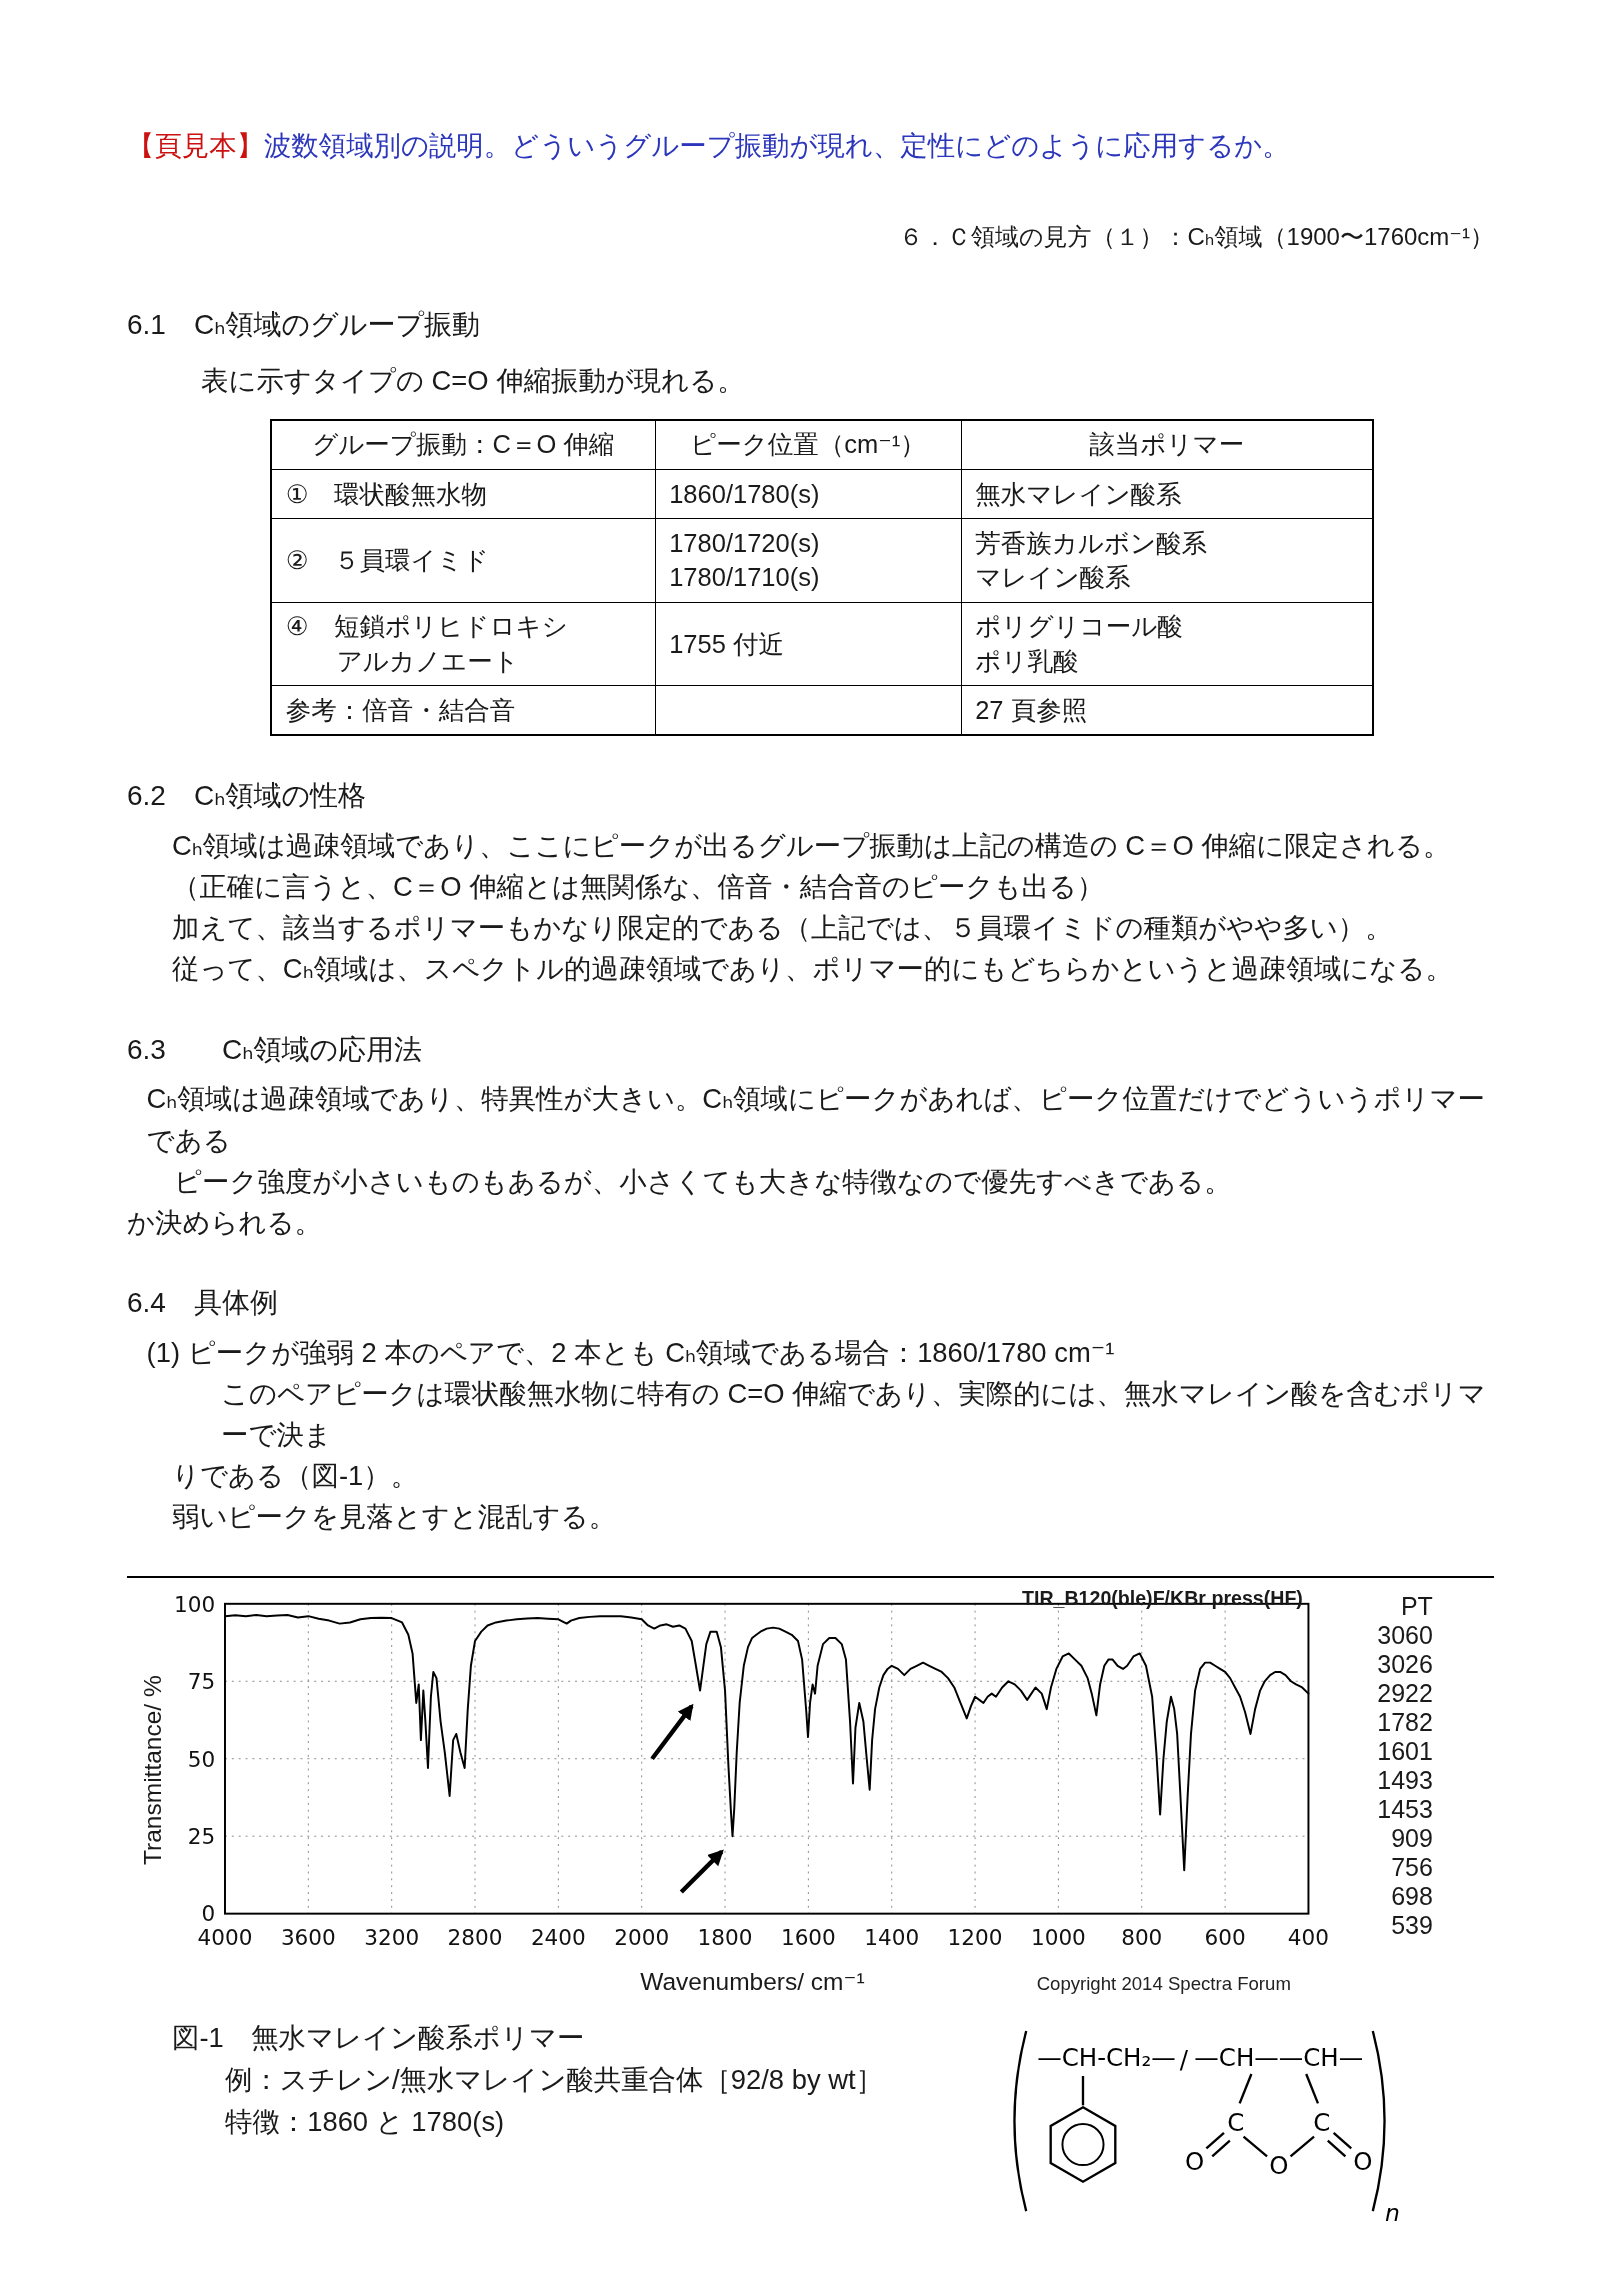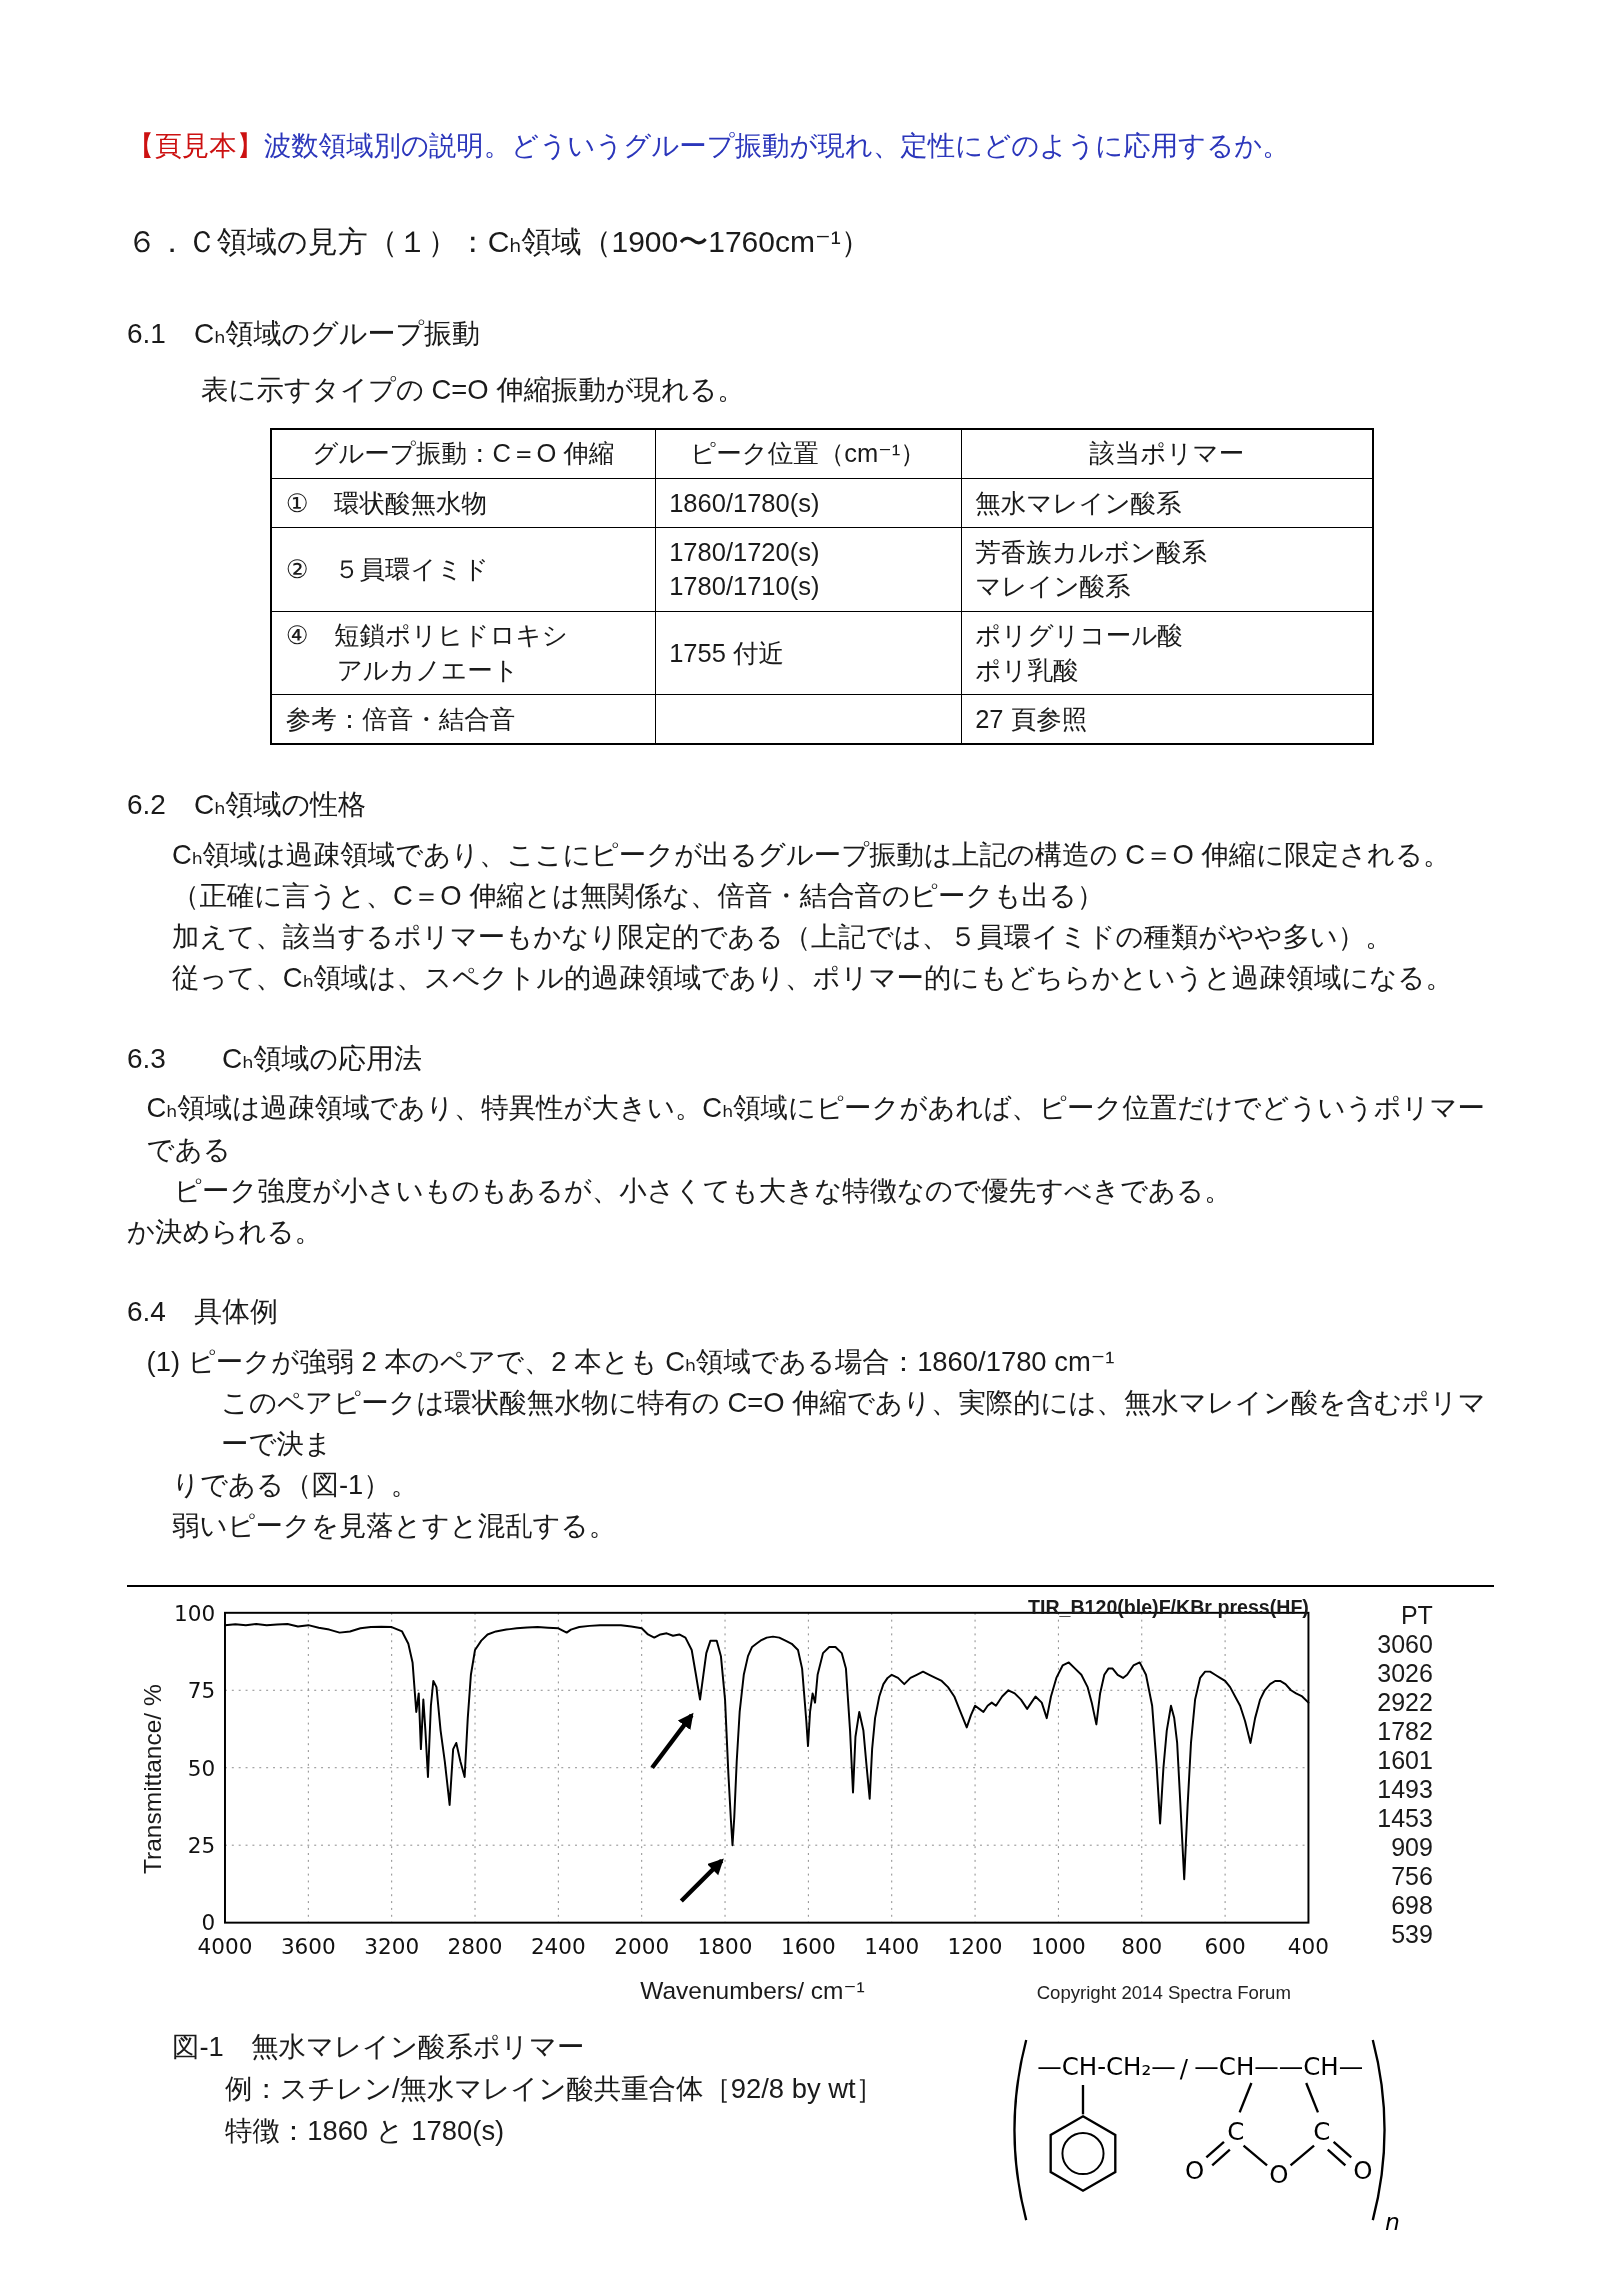--- a/index.html
+++ b/index.html
@@ -6,21 +6,21 @@
   .page {
     width:1621px; min-height:2293px; box-sizing:border-box;
     background:#ffffff; color:#1a1a1a;
     padding:125px 127px 59px 127px;
     font-family:"Liberation Sans","DejaVu Sans",sans-serif;
     font-size:27.4px; line-height:1.5;
   }
   .header-note { margin-bottom:53px; font-size:27.4px; }
   .header-note .tag { color:#cc1111; }
   .header-note .note { color:#2b36bb; }
-  .doc-title { text-align:left; font-size:30px; margin-bottom:49px; }
+  .doc-title { text-align:right; font-size:24px; margin-bottom:49px; }
   .sec-heading { font-size:28px; margin-bottom:7.8px; }
   .line { margin-bottom:0px; }
   .ind-1 { margin-left:19.6px; }
   .ind-2 { margin-left:45px; }
   .ind-3 { margin-left:74px; }
   .ind-4 { margin-left:94px; }
   .intro-line { margin:13.7px 0 17.6px 74px; }
   .sec-block { margin-bottom:39px; }
 
   table.vib-table {
@@ -39,21 +39,21 @@
   .rule { border-top:2px solid #000; height:0; }
   .rule.top { margin-bottom:9.8px; }
 
   .chart-row { display:flex; align-items:flex-start; margin-left:5.9px; position:relative; }
   .ylabel {
     writing-mode:vertical-rl; transform:rotate(180deg);
     height:365px; display:flex; align-items:center; justify-content:center;
     font-size:24.5px; width:41px;
   }
   .chart-area { position:relative; }
-  .chart-title { position:absolute; top:-3.9px; right:22px; font-weight:bold; font-size:19.6px; }
+  .chart-title { position:absolute; top:-3.9px; right:28px; font-weight:bold; font-size:19.6px; }
   .grid { stroke:#8a8a8a; stroke-width:1; stroke-dasharray:2 5; fill:none; }
   .frame { fill:none; stroke:#000; stroke-width:2; }
   .trace { fill:none; stroke:#000; stroke-width:2; stroke-linejoin:round; stroke-linecap:round; }
   .arrow { stroke:#000; stroke-width:4.5; }
   .tick { font-family:"DejaVu Sans",sans-serif; font-size:22px; fill:#111; text-anchor:middle; }
   .ytick { text-anchor:end; }
   .xlabel-row { position:relative; text-align:center; font-size:24.5px; margin-top:0px; width:1157px; }
   .copyright { position:absolute; right:40px; top:5.9px; font-size:18.6px; color:#222; }
   .pt-col { width:102px; text-align:right; font-size:25px; padding-top:3.9px; }
   .pt-col div { line-height:29px; }

